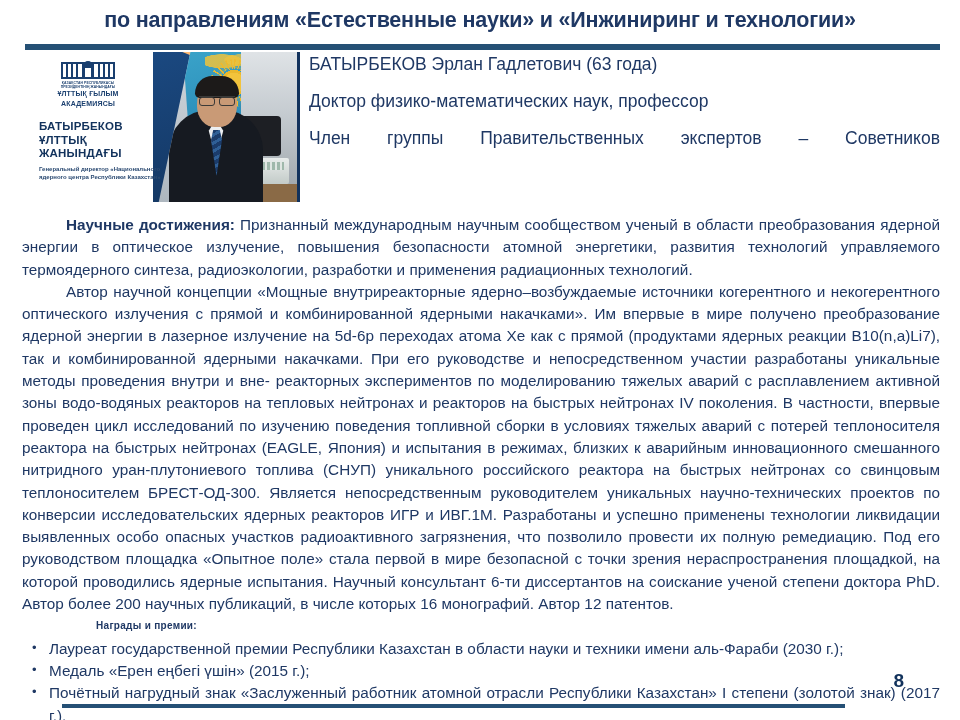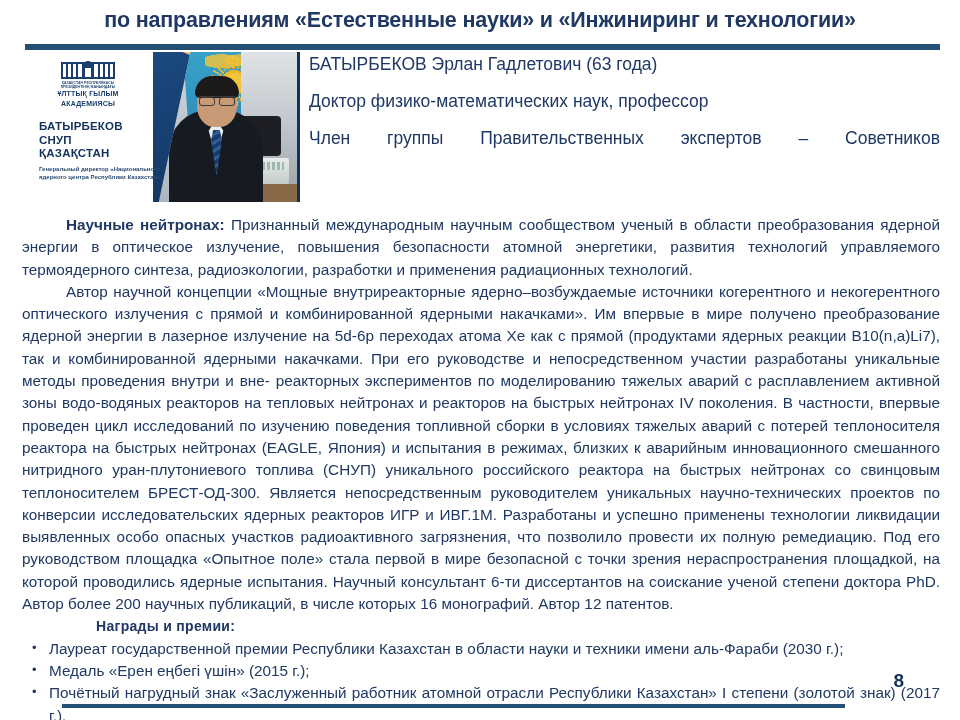--- a/index.html
+++ b/index.html
@@ -351,21 +351,21 @@
   .body-text p {
     margin: 0;
     text-indent: 44px;
   }
   .lead-label { font-weight: bold; }
 
   .awards-head {
     margin: 0;
     padding-left: 30px;
     font-weight: bold;
-    font-size: 14px;
+    font-size: 10px;
     line-height: 22.3px;
     letter-spacing: 0.3px;
   }
 
   .awards-list {
     margin: 0;
     padding: 0;
     list-style: none;
     font-size: 15.3px;
     line-height: 22.3px;
@@ -440,37 +440,37 @@
           <div class="building"></div>
         </div>
         <div class="nasa-small">ҚАЗАҚСТАН РЕСПУБЛИКАСЫ</div>
         <div class="nasa-small">ПРЕЗИДЕНТІНІҢ ЖАНЫНДАҒЫ</div>
         <div class="nasa-big">ҰЛТТЫҚ ҒЫЛЫМ</div>
         <div class="nasa-big">АКАДЕМИЯСЫ</div>
       </div>
 
       <div class="card-name">
         <div>БАТЫРБЕКОВ</div>
-        <div>СНУП</div>
-        <div>ҚАЗАҚСТАН</div>
+        <div>ҰЛТТЫҚ</div>
+        <div>ЖАНЫНДАҒЫ</div>
       </div>
 
       <div class="card-role">Генеральный директор «Национального ядерного центра Республики Казахстан»</div>
     </div>
 
     <div class="headings">
       <div class="heading-line">БАТЫРБЕКОВ Эрлан Гадлетович (63 года)</div>
       <div class="heading-line">Доктор физико-математических наук, профессор</div>
       <div class="heading-line justify">Член группы Правительственных экспертов – Советников</div>
     </div>
 
   </div>
 
   <div class="body-text">
-    <p><span class="lead-label">Научные нейтронах:</span><span> Признанный международным научным сообществом ученый в области преобразования ядерной энергии в оптическое излучение, повышения безопасности атомной энергетики, развития технологий управляемого термоядерного синтеза, радиоэкологии, разработки и применения радиационных технологий.</span></p>
+    <p><span class="lead-label">Научные достижения:</span><span> Признанный международным научным сообществом ученый в области преобразования ядерной энергии в оптическое излучение, повышения безопасности атомной энергетики, развития технологий управляемого термоядерного синтеза, радиоэкологии, разработки и применения радиационных технологий.</span></p>
     <p>Автор научной концепции «Мощные внутриреакторные ядерно–возбуждаемые источники когерентного и некогерентного оптического излучения с прямой и комбинированной ядерными накачками». Им впервые в мире получено преобразование ядерной энергии в лазерное излучение на 5d-6p переходах атома Xe как с прямой (продуктами ядерных реакции B10(n,a)Li7), так и комбинированной ядерными накачками. При его руководстве и непосредственном участии разработаны уникальные методы проведения внутри и вне- реакторных экспериментов по моделированию тяжелых аварий с расплавлением активной зоны водо-водяных реакторов на тепловых нейтронах и реакторов на быстрых нейтронах IV поколения. В частности, впервые проведен цикл исследований по изучению поведения топливной сборки в условиях тяжелых аварий с потерей теплоносителя реактора на быстрых нейтронах (EAGLE, Япония) и испытания в режимах, близких к аварийным инновационного смешанного нитридного уран-плутониевого топлива (СНУП) уникального российского реактора на быстрых нейтронах со свинцовым теплоносителем БРЕСТ-ОД-300. Является непосредственным руководителем уникальных научно-технических проектов по конверсии исследовательских ядерных реакторов ИГР и ИВГ.1М. Разработаны и успешно применены технологии ликвидации выявленных особо опасных участков радиоактивного загрязнения, что позволило провести их полную ремедиацию. Под его руководством площадка «Опытное поле» стала первой в мире безопасной с точки зрения нераспространения площадкой, на которой проводились ядерные испытания. Научный консультант 6-ти диссертантов на соискание ученой степени доктора PhD. Автор более 200 научных публикаций, в числе которых 16 монографий.  Автор 12 патентов.</p>
     <p class="awards-head">Награды и премии:</p>
     <ul class="awards-list">
       <li>Лауреат государственной премии Республики Казахстан в области науки и техники имени аль-Фараби (2030 г.);</li>
       <li>Медаль «Ерен еңбегі үшін» (2015 г.);</li>
       <li>Почётный нагрудный знак «Заслуженный работник атомной отрасли Республики Казахстан» I степени (золотой знак) (2017 г.).</li>
     </ul>
   </div>
 
   <div class="page-number">8</div>

